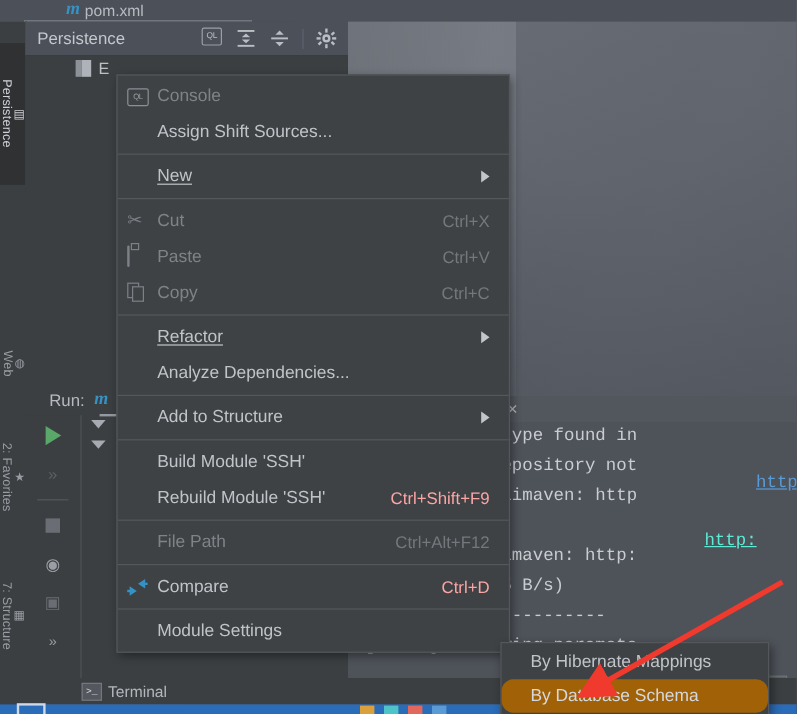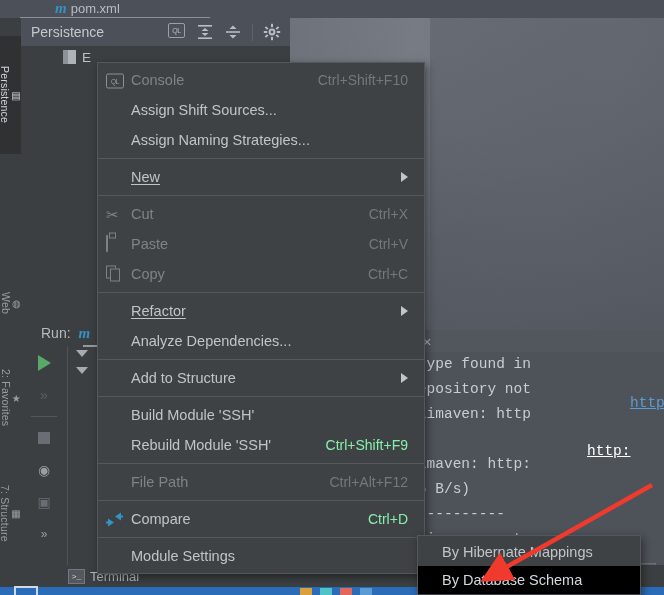--- a/index.html
+++ b/index.html
@@ -209,23 +209,23 @@
     box-shadow: 2px 3px 8px rgba(0,0,0,0.45);
     padding: 2px 0;
   }
   .mi {
     position:relative; display:flex; align-items:center;
     height:30px; font-size:14.5px; color:#c0c4c9;
     padding-left:33px; padding-right:16px;
     white-space:nowrap;
   }
   .mi.disabled { color:#7f8388; }
-  .mi.sel { background:#000000; color:#d5d9df; }
+  .mi.sel { background:#a16207; color:#d5d9df;border-radius:10px; }
   .mi .accel {
-    margin-left:auto; color:#86efac; font-size:14px; padding-left:24px;
+    margin-left:auto; color:#fca5a5; font-size:14px; padding-left:24px;
   }
   .mi.disabled .accel { color:#74787d; }
   .mi .mi-ico {
     position:absolute; left:8px; top:50%; transform:translateY(-50%);
     width:17px; height:17px;
   }
   .mi .submenu-arrow {
     margin-left:auto; width:0;height:0;
     border-top:5px solid transparent;border-bottom:5px solid transparent;
     border-left:7px solid #c2c6cb;
@@ -405,21 +405,21 @@
     <div class="console-line">l (557 B at 255 B/s)</div>
     <div class="console-line">O] ---------------------</div>
     <div class="console-line">O] Using following paramete</div>
   </div>
   <div class="console-tabhdr">
     <span>..</span>
     <span class="close-x">×</span>
   </div>
 
   <div style="position:absolute;left:630px;top:395px;width:34px;height:17px;color:#5b9bd5;font-family:'Liberation Mono',monospace;font-size:14.5px;text-decoration:underline;">http</div>
-  <div style="position:absolute;left:587px;top:443px;width:40px;height:17px;color:#ffffff;font-family:'Liberation Mono',monospace;font-size:14.5px;text-decoration:underline;">http:</div>
+  <div style="position:absolute;left:587px;top:443px;width:40px;height:17px;color:#5eead4;font-family:'Liberation Mono',monospace;font-size:14.5px;text-decoration:underline;">http:</div>
 
   <div class="grid-ico">
     <span style="top:3px;"></span>
       <span style="top:8px;"></span>
       <span style="top:13px;"></span>
   </div>
 
   <div class="bottom-bar">
     <div class="terminal-btn">
       <span class="term-ico">&gt;_</span>
@@ -436,27 +436,23 @@
       <i style="background:#5b9bd5;"></i>
   </div>
 
   <div class="ctx-menu">
 
     <div class="mi disabled">
       <span class="mi-ico">
           <span class="ico-ql">QL</span>
         </span>
       <span>Console</span>
-      <span class="accel">Ctrl+Shift+F10</span>
     </div>
     <div class="mi">
       <span>Assign Shift Sources...</span>
-    </div>
-    <div class="mi">
-      <span>Assign Naming Strategies...</span>
     </div>
 
     <div class="msep"></div>
 
     <div class="mi">
       <span style="text-decoration:underline;text-underline-offset:2px;">New</span>
       <span class="submenu-arrow"></span>
     </div>
 
     <div class="msep"></div>

